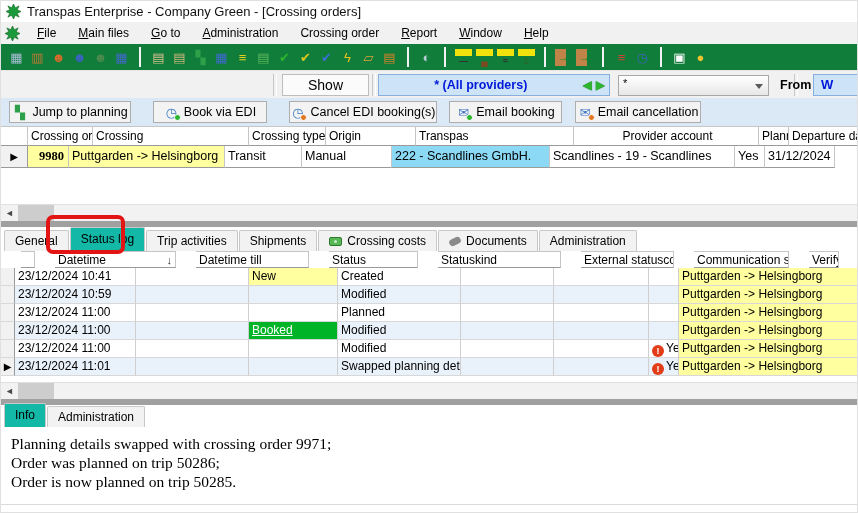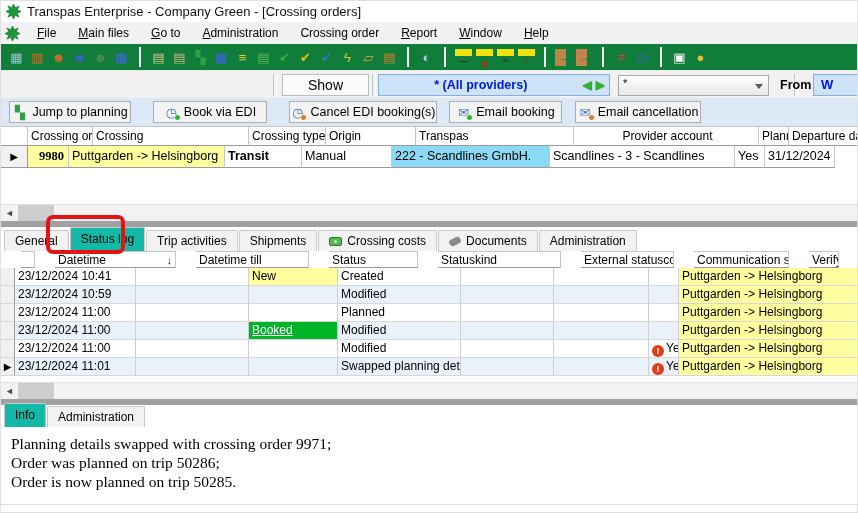--- a/index.html
+++ b/index.html
@@ -223,24 +223,24 @@
         <div class="gcell" style="width: 90px;">Origin</div>
         <div class="gcell" style="width: 158px;">Transpas</div>
         <div class="gcell" style="width: 185px; text-align: center;">Provider account</div>
         <div class="gcell" style="width: 30px;">Planned</div>
         <div class="gcell" style="width: 70px;">Departure date</div>
       </div>
       <div class="grow gdata">
         <div class="gcell selector" style="width: 27px;"><span class="row-marker">▶</span></div>
         <div class="gcell cell-yellow cell-bold-right" style="width: 41px; font-family: Liberation Serif, serif;">9980</div>
         <div class="gcell cell-yellow" style="width: 156px;">Puttgarden -&gt; Helsingborg</div>
-        <div class="gcell" style="width: 77px; font-weight: bold;">Transit</div>
+        <div class="gcell" style="width: 77px;">Transit</div>
         <div class="gcell" style="width: 90px;">Manual</div>
         <div class="gcell cell-cyan" style="width: 158px;">222 - Scandlines GmbH.</div>
-        <div class="gcell" style="width: 185px;">Scandlines - 3 - Scandlines</div>
+        <div class="gcell" style="width: 185px;">Scandlines - 19 - Scandlines</div>
         <div class="gcell" style="width: 30px;">Yes</div>
         <div class="gcell" style="width: 70px;">31/12/2024</div>
       </div>
     </div>
 
   <div class="hscroll" style="top:203px;">
     <span class="hs-arrow">◄</span>
     <span class="hs-thumb"></span>
   </div>
   <div class="splitter" style="top:220px;"></div>

